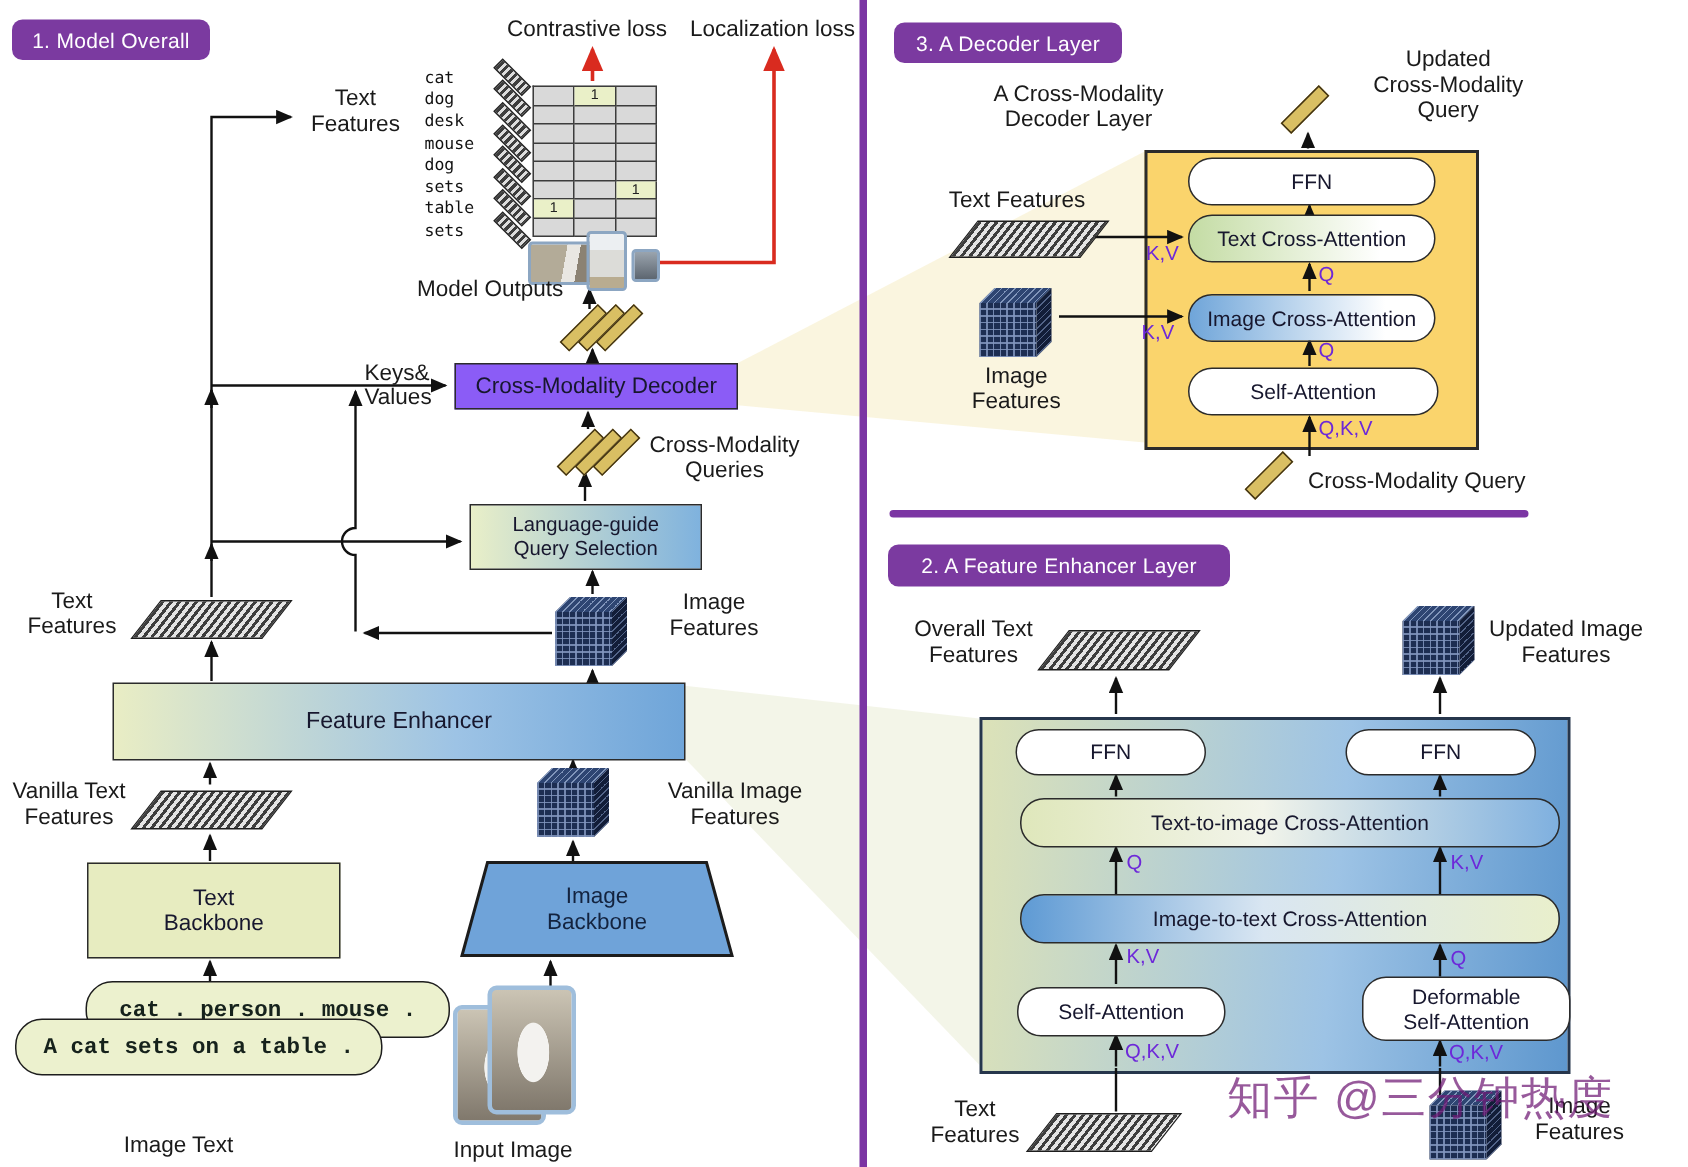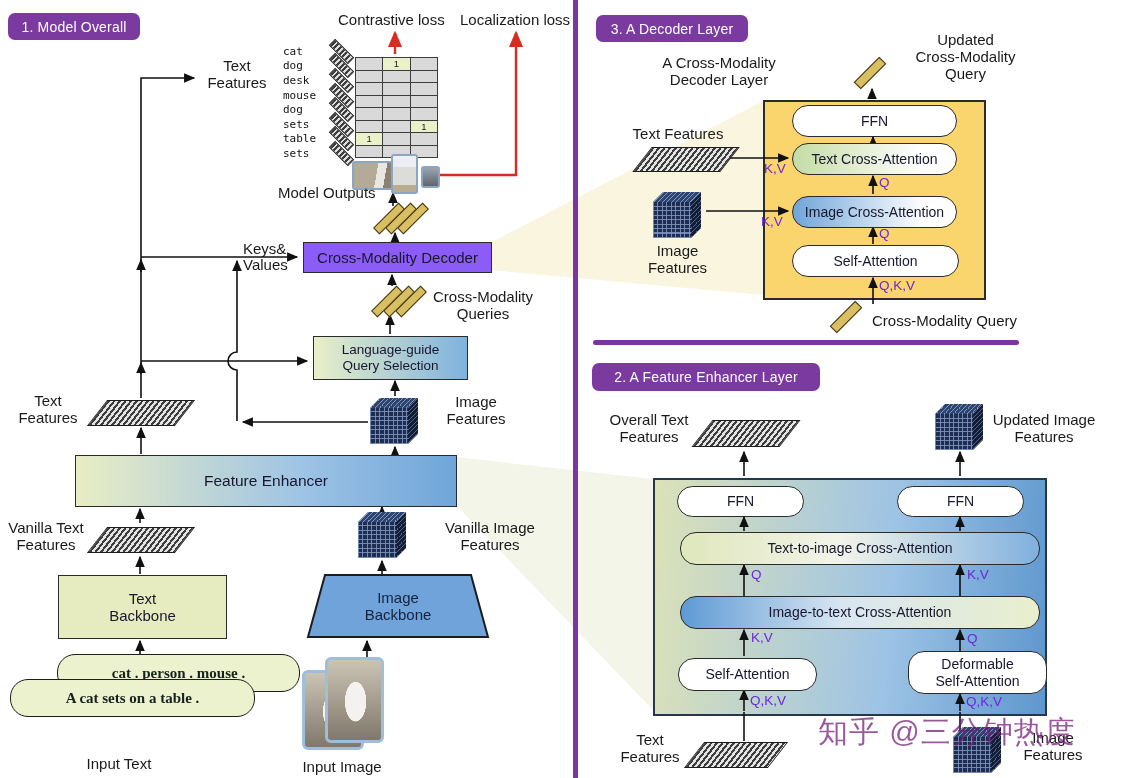--- a/index.html
+++ b/index.html
@@ -33,21 +33,21 @@
         background:repeating-linear-gradient(90deg,#3d3d3d 0 2px,#ddd 2px 4px)}
   .matrix{position:absolute;display:grid;grid-template-rows:repeat(8,1fr);grid-template-columns:repeat(3,1fr);
           background:#D9D9D9;border-top:1px solid #3c3c3c;border-left:1px solid #3c3c3c;z-index:4}
   .mcell{border-right:1px solid #3c3c3c;border-bottom:1px solid #3c3c3c;display:flex;align-items:center;
          justify-content:center;font-size:9.5px;color:#222}
   .mcell.one{background:#EAF0C8}
   .thumb{position:absolute;border:2px solid #8CA6C2;border-radius:3px;z-index:4}
   .photo{position:absolute;border:3px solid #9FBEDC;border-radius:6px;z-index:4;
          background:radial-gradient(ellipse 34% 42% at 52% 52%,#f3f2ef 0 58%,rgba(0,0,0,0) 60%),
                     linear-gradient(#cbc4b4,#80786c)}
-  .mono{font-family:Liberation Serif, serif;font-weight:bold}
+  .mono{font-family:Liberation Mono, monospace;font-weight:bold}
   .bubble{position:absolute;background:#ECF1CE;border:1.6px solid #1d1d1d;border-radius:18px;
           display:flex;align-items:center;justify-content:center;font-size:15px;color:#16221c;z-index:4}
   .kv{position:absolute;font-size:13.5px;font-weight:500;color:#6d28d9;z-index:5}
   .wm{position:absolute;z-index:7;font-size:30px;color:#701a75;opacity:.72;letter-spacing:1px;white-space:nowrap}
   svg{display:block}
 </style>
 </head>
 <body>
 
 <svg class="abs" width="1125" height="778" style="left:0;top:0;z-index:0">
@@ -251,21 +251,21 @@
   <div class="lbl ctr" style="left:0;top:15px;width:184px;color:#13233f">Image
 Backbone</div>
 </div>
 
 <div class="bubble mono" style="left:57px;top:654px;width:241px;height:36px">cat . person . mouse .</div>
 <div class="bubble mono" style="left:10px;top:679px;width:243px;height:36px">A cat sets on a table .</div>
 
 <div class="photo" style="left:302px;top:670px;width:56px;height:74px"></div>
 <div class="photo" style="left:325px;top:657px;width:53px;height:80px"></div>
 
-<div class="lbl ctr" style="left:69px;top:755px;width:100px">Input Text</div>
+<div class="lbl ctr" style="left:69px;top:755px;width:100px">Image Text</div>
 <div class="lbl ctr" style="left:287px;top:758px;width:110px">Input Image</div>
 
 <div class="badge" style="left:596px;top:15px;width:152px;height:27px">3. A Decoder Layer</div>
 
 <div class="lbl ctr" style="left:648px;top:54px;width:142px">A Cross-Modality
 Decoder Layer</div>
 
 <span class="qbar" style="left:852px;top:68px;width:34px;height:8px"></span>
 <div class="lbl ctr" style="left:898px;top:31px;width:135px">Updated
 Cross-Modality

